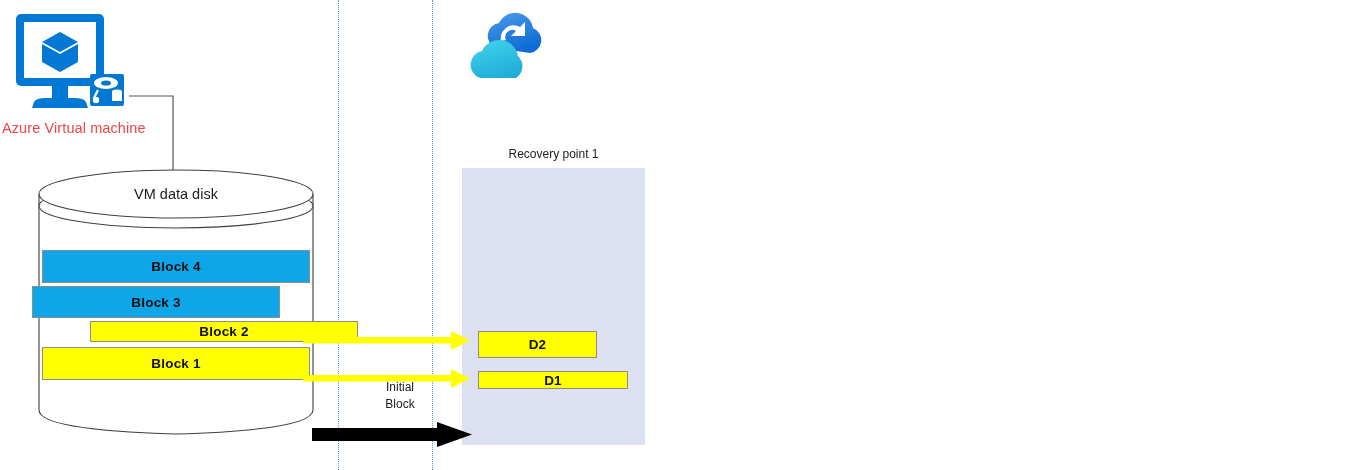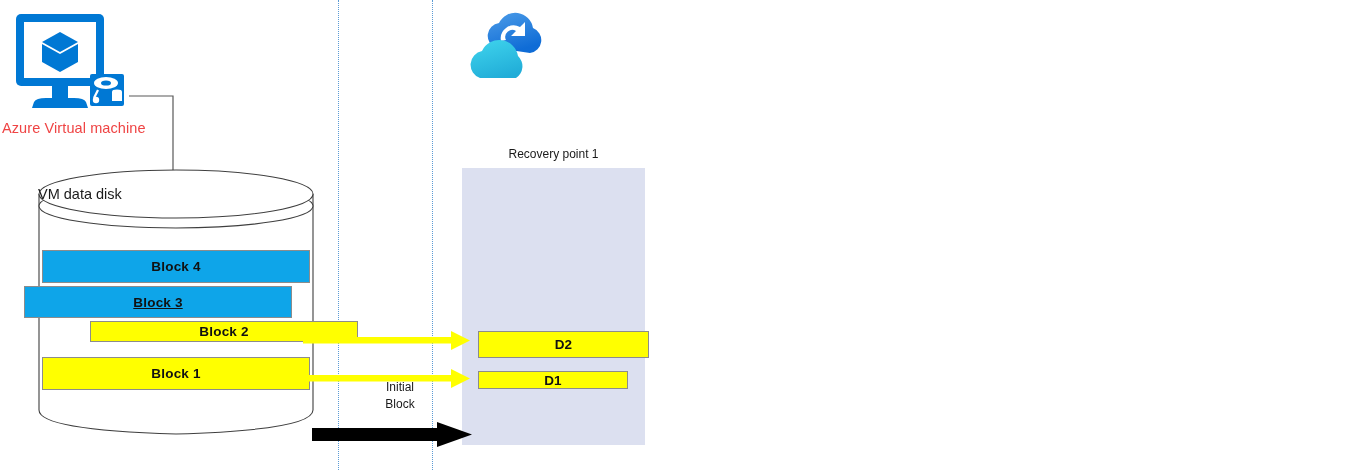--- a/index.html
+++ b/index.html
@@ -41,20 +41,21 @@
   
   .cloud-icon { left: 458px; top: 6px; width: 100px; height: 88px; }
 
   
   .connector { left: 128px; top: 90px; width: 50px; height: 86px; }
 
   
   .cylinder { left: 38px; top: 168px; width: 276px; height: 272px; }
   .disk-label {
     left: 38px; top: 186px; width: 276px;
+    text-align: center;
     font-size: 14.5px;
     color: #1a1a1a;
   }
 
   
   .block {
     box-sizing: border-box;
     border: 1.3px solid #8c8c8c;
     font-size: 13.5px;
     font-weight: bold;
@@ -175,34 +176,34 @@
 
       <ellipse cx="138" cy="26" rx="137" ry="24" fill="#ffffff" stroke="#3f3f3f" stroke-width="1.1"></ellipse>
     </svg>
   </div>
 
   <div class="abs disk-label">VM data disk</div>
 
   <div class="abs block white" style="left:42px; top:250px; width:268px; height:33px;">
     <span>Block 4</span>
   </div>
-  <div class="abs block white" style="left:24px; top:286px; width:268px; height:32px;text-decoration:underline;">
+  <div class="abs block white" style="left:32px; top:286px; width:248px; height:32px;">
     <span>Block 3</span>
   </div>
   <div class="abs block yellow" style="left:42px; top:321px; width:268px; height:21px;margin-left:48px;">
     <span>Block 2</span>
   </div>
-  <div class="abs block yellow" style="left:42px; top:357px; width:268px; height:33px;">
+  <div class="abs block yellow" style="left:42px; top:347px; width:268px; height:33px;">
     <span>Block 1</span>
   </div>
 
   <div class="abs rp-title">Recovery point 1</div>
   <div class="abs rp-panel"></div>
 
-  <div class="abs dbox" style="left:478px; top:331px; width:171px; height:27px;">
+  <div class="abs dbox" style="left:478px; top:331px; width:119px; height:27px;">
     <span>D2</span>
   </div>
   <div class="abs dbox" style="left:478px; top:371px; width:150px; height:18px;">
     <span>D1</span>
   </div>
 
   <svg class="abs arrow-svg" viewBox="0 0 1354 470">
 
     <g>
       <rect x="303" y="337" width="152" height="6.5" fill="#FFFF00"></rect>

